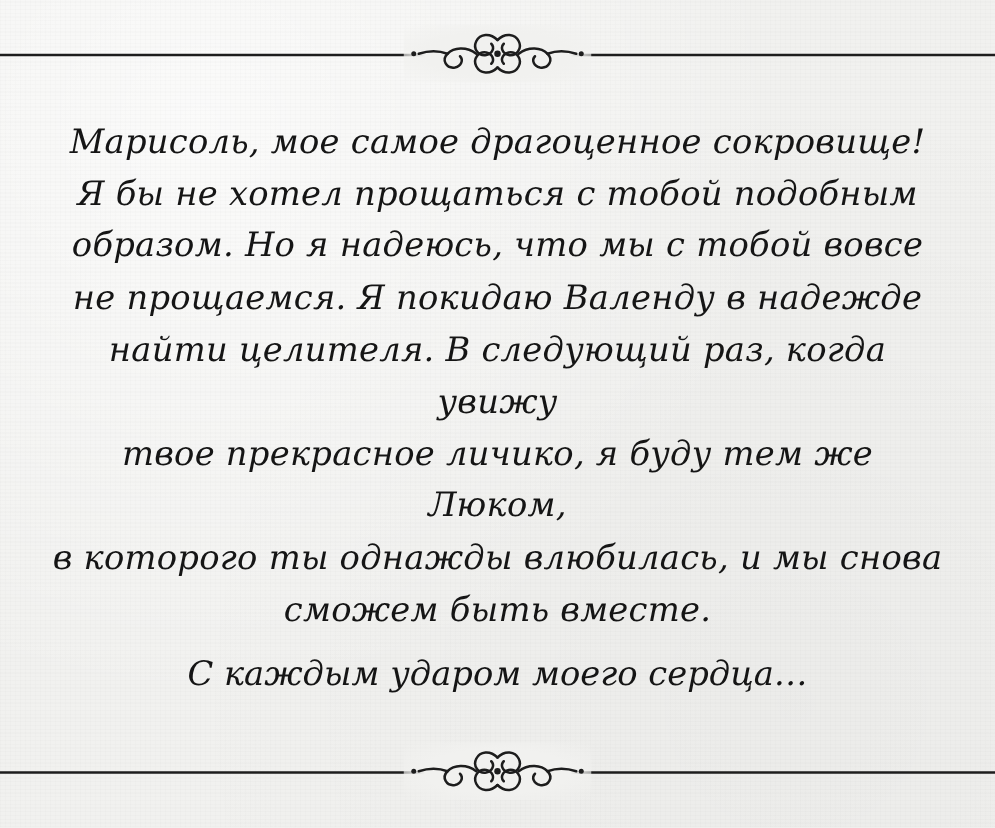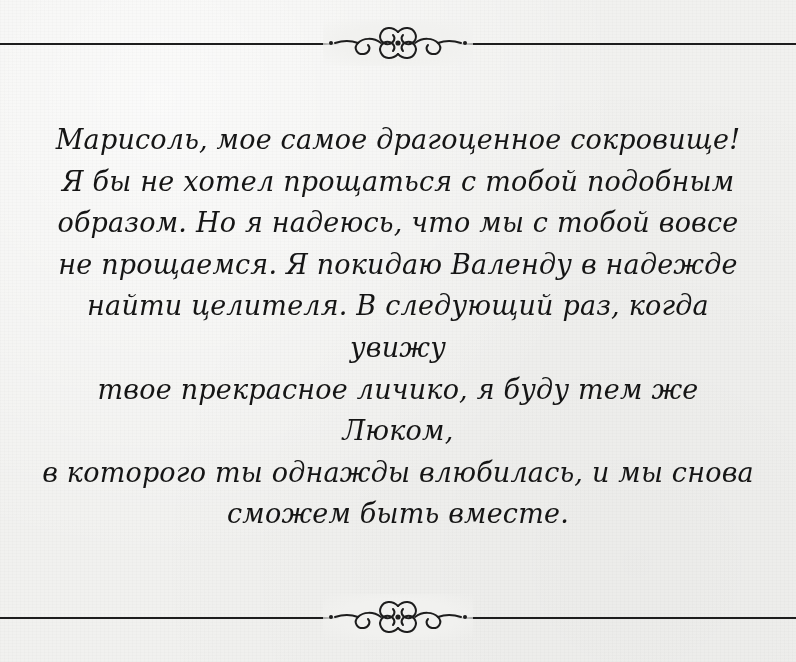--- a/index.html
+++ b/index.html
@@ -135,20 +135,21 @@
 
   <div class="letter">
     <div class="letter-body">Марисоль, мое самое драгоценное сокровище!
 Я бы не хотел прощаться с тобой подобным
 образом. Но я надеюсь, что мы с тобой вовсе
 не прощаемся. Я покидаю Валенду в надежде
 найти целителя. В следующий раз, когда увижу
 твое прекрасное личико, я буду тем же Люком,
 в которого ты однажды влюбилась, и мы снова
 сможем быть вместе.</div>
+    <div class="letter-signoff">С каждым ударом моего сердца…</div>
   </div>
 
   <div class="rule-band bottom">
     <div class="rule-line"></div>
     <div class="ornament-mask"></div>
     <div class="ornament">
       <svg width="150" height="34" viewBox="0 0 150 34" fill="none" xmlns="http://www.w3.org/2000/svg">
         <g stroke="#1d1d1d" stroke-width="2" fill="none" stroke-linecap="round">
           <path d="M75 6 C 69 0, 61 1, 58 7 C 55 13, 60 19, 66 18 C 71 17, 73 12, 70 9"></path>
           <path d="M75 6 C 81 0, 89 1, 92 7 C 95 13, 90 19, 84 18 C 79 17, 77 12, 80 9"></path>

